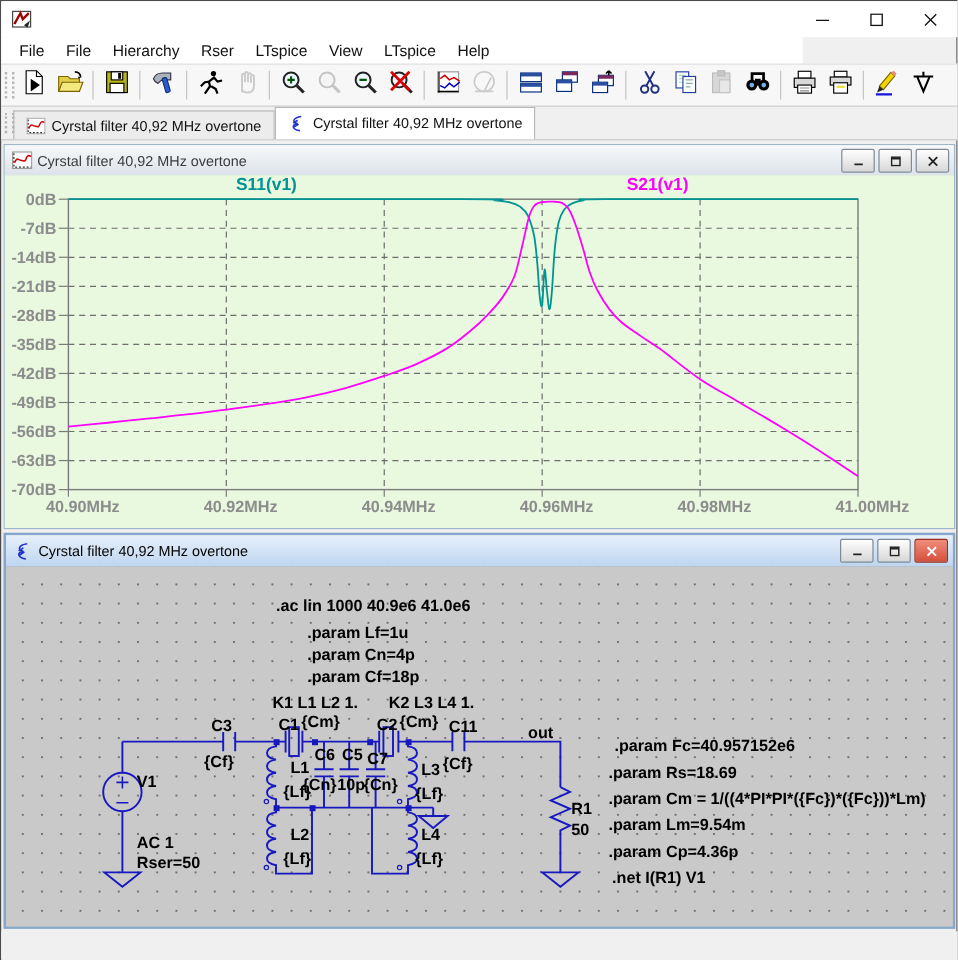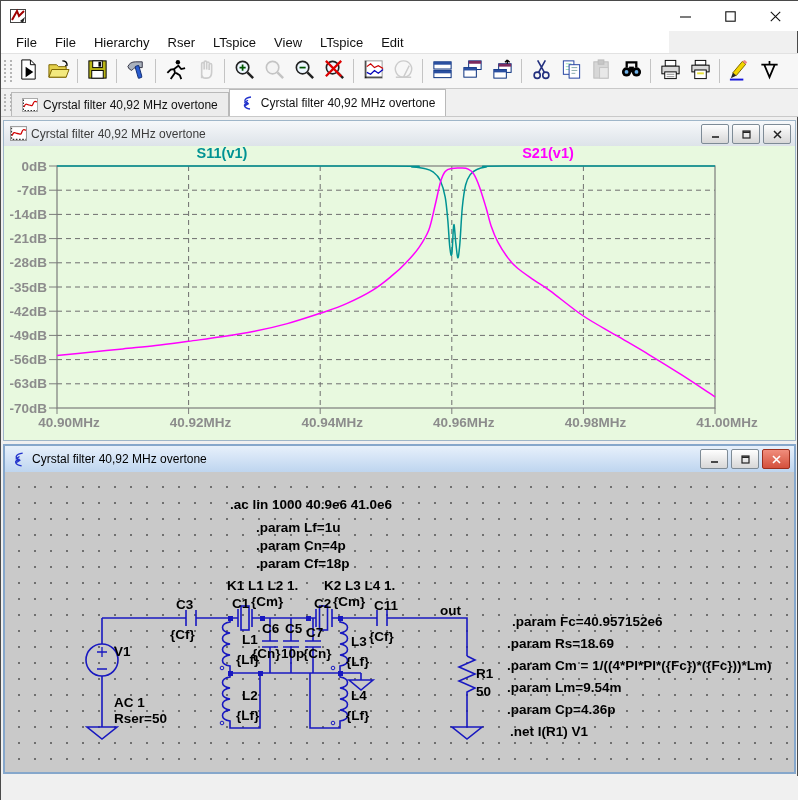--- a/index.html
+++ b/index.html
@@ -103,21 +103,21 @@
   </div>
 
   <div id="menubar">
       <div class="menu-item">File</div>
       <div class="menu-item">File</div>
       <div class="menu-item">Hierarchy</div>
       <div class="menu-item">Rser</div>
       <div class="menu-item">LTspice</div>
       <div class="menu-item">View</div>
       <div class="menu-item">LTspice</div>
-      <div class="menu-item">Edit</div>
+      <div class="menu-item">Help</div>
     </div>
 
   <div id="toolbar">
       <div class="tbtn" title="New Schematic">
         <span><svg viewBox="0 0 24 24">
             <path d="M5 2h9l5 5v15H5z" fill="#fff" stroke="#000"></path>
             <path d="M14 2v5h5" fill="none" stroke="#000"></path>
             <path d="M9 9l8 5.5L9 20z" fill="#000"></path>
           </svg></span>
       </div>

